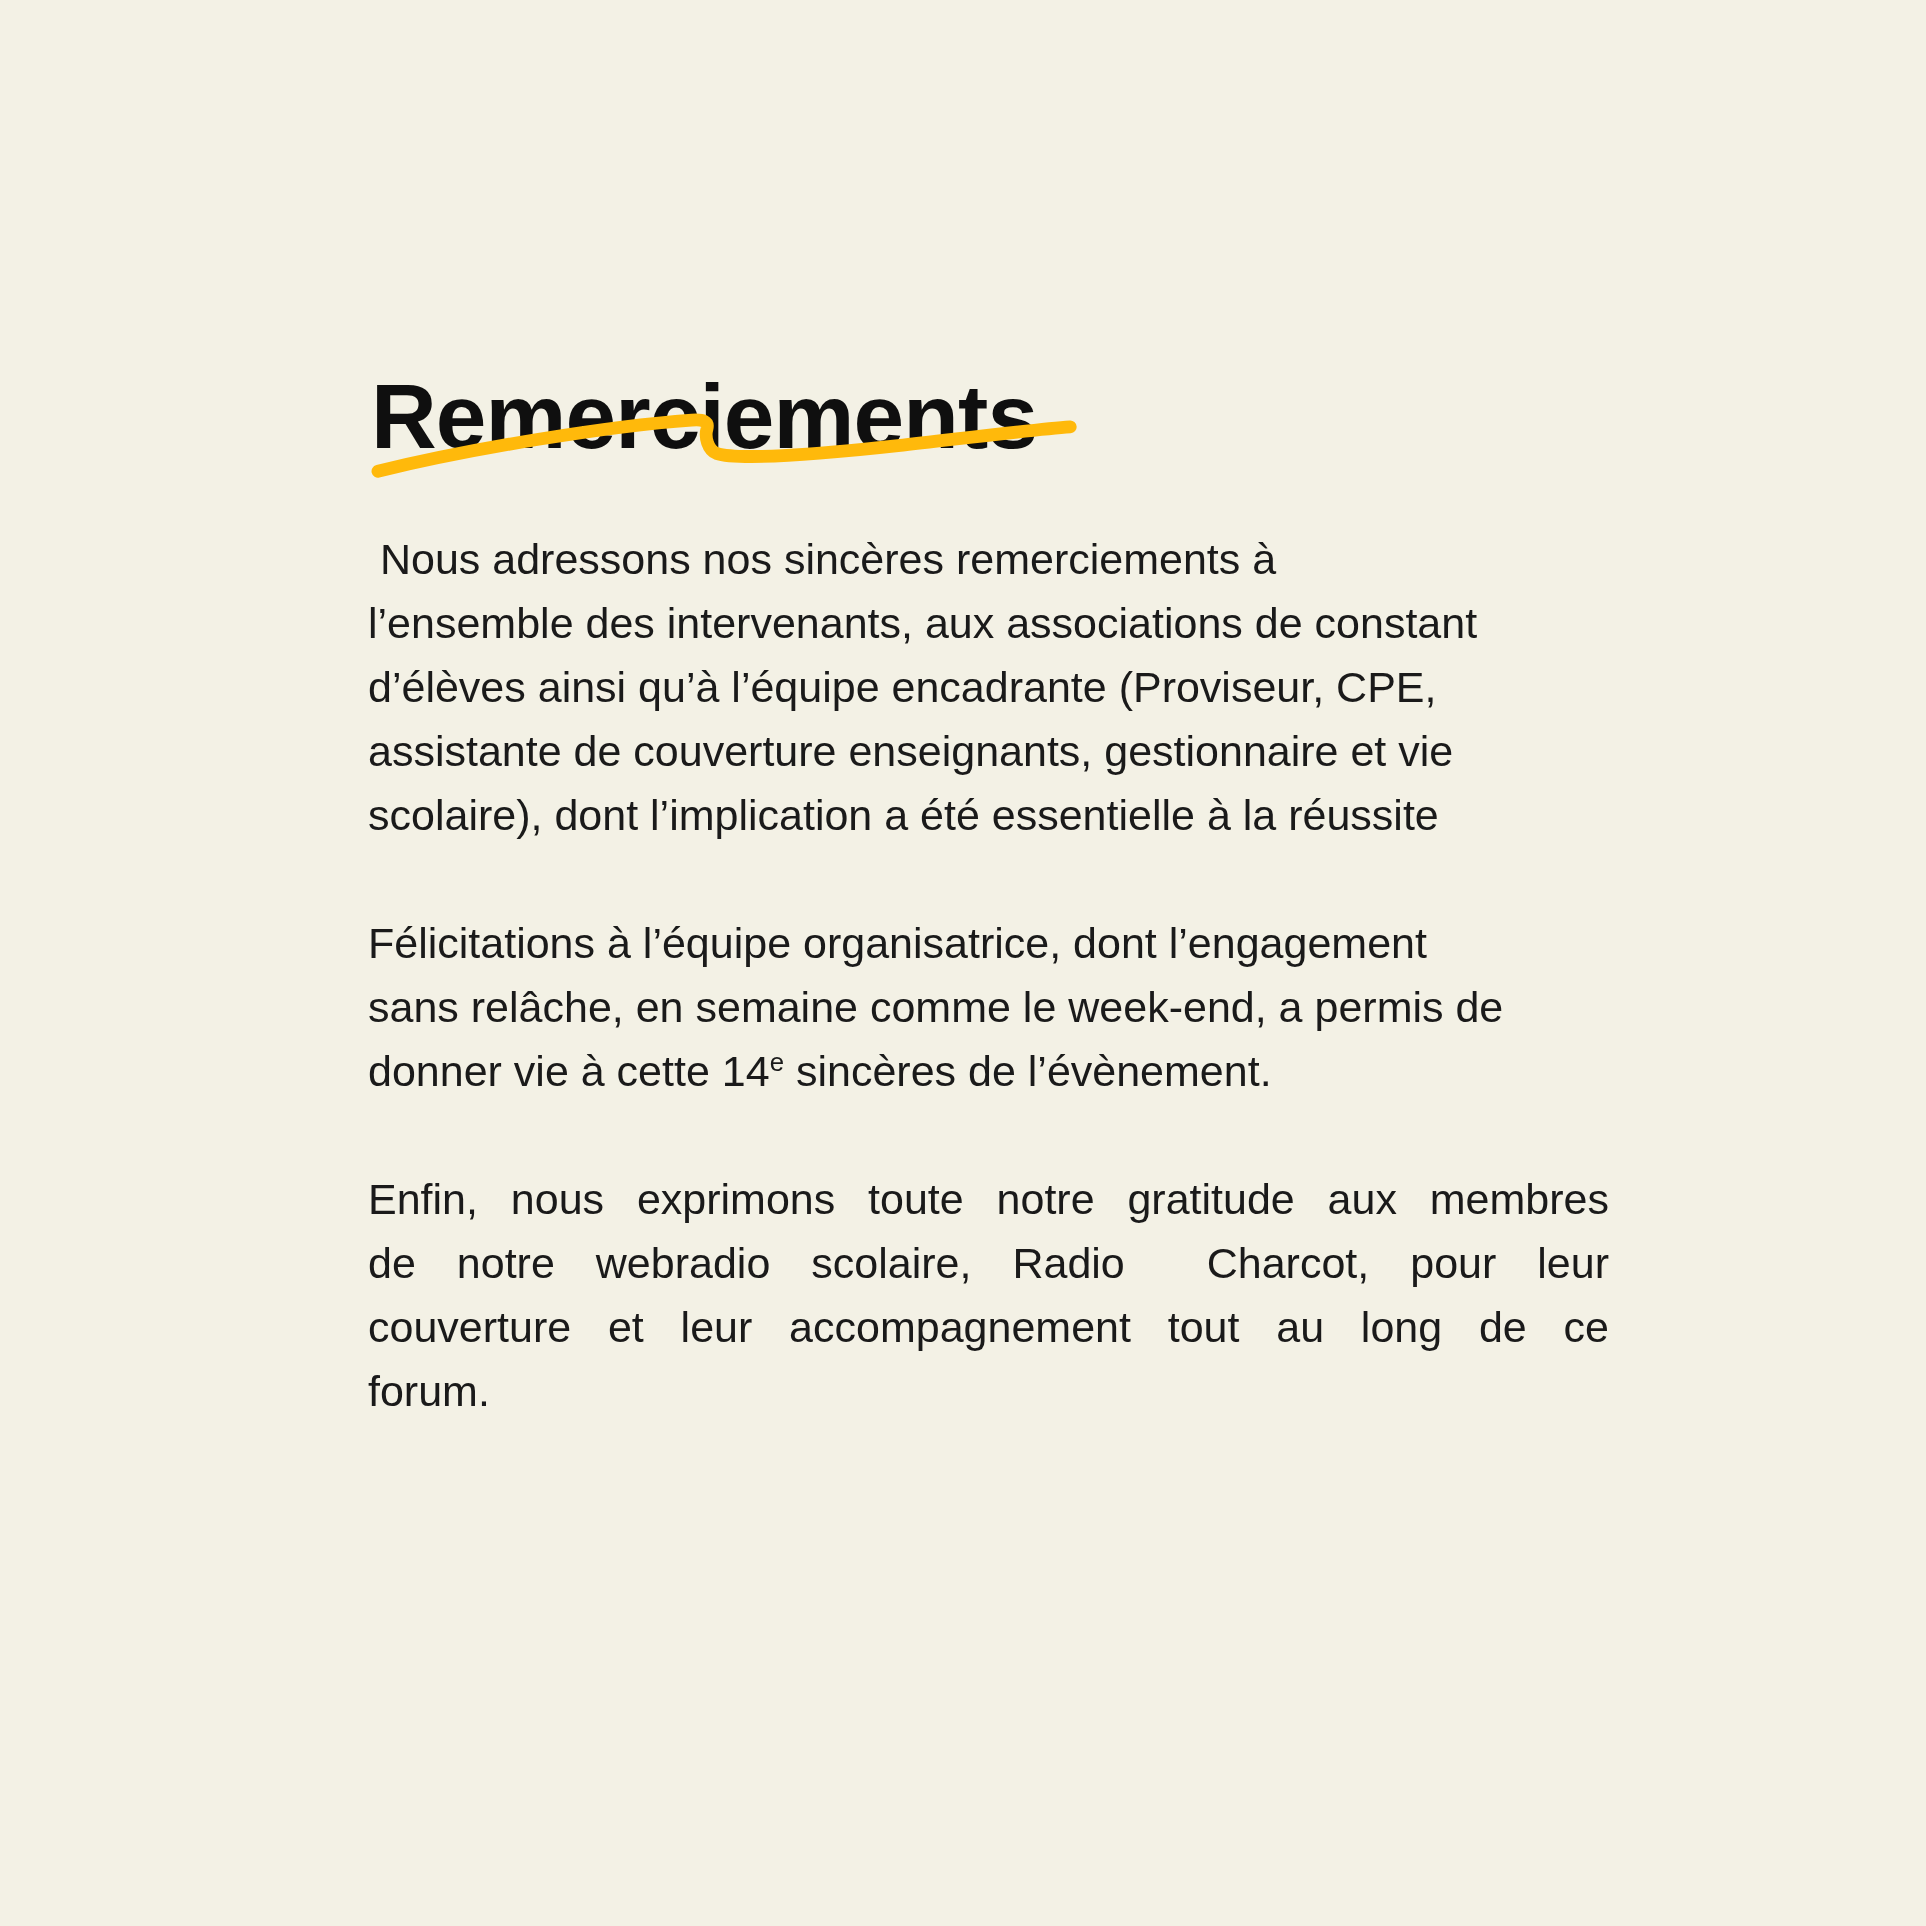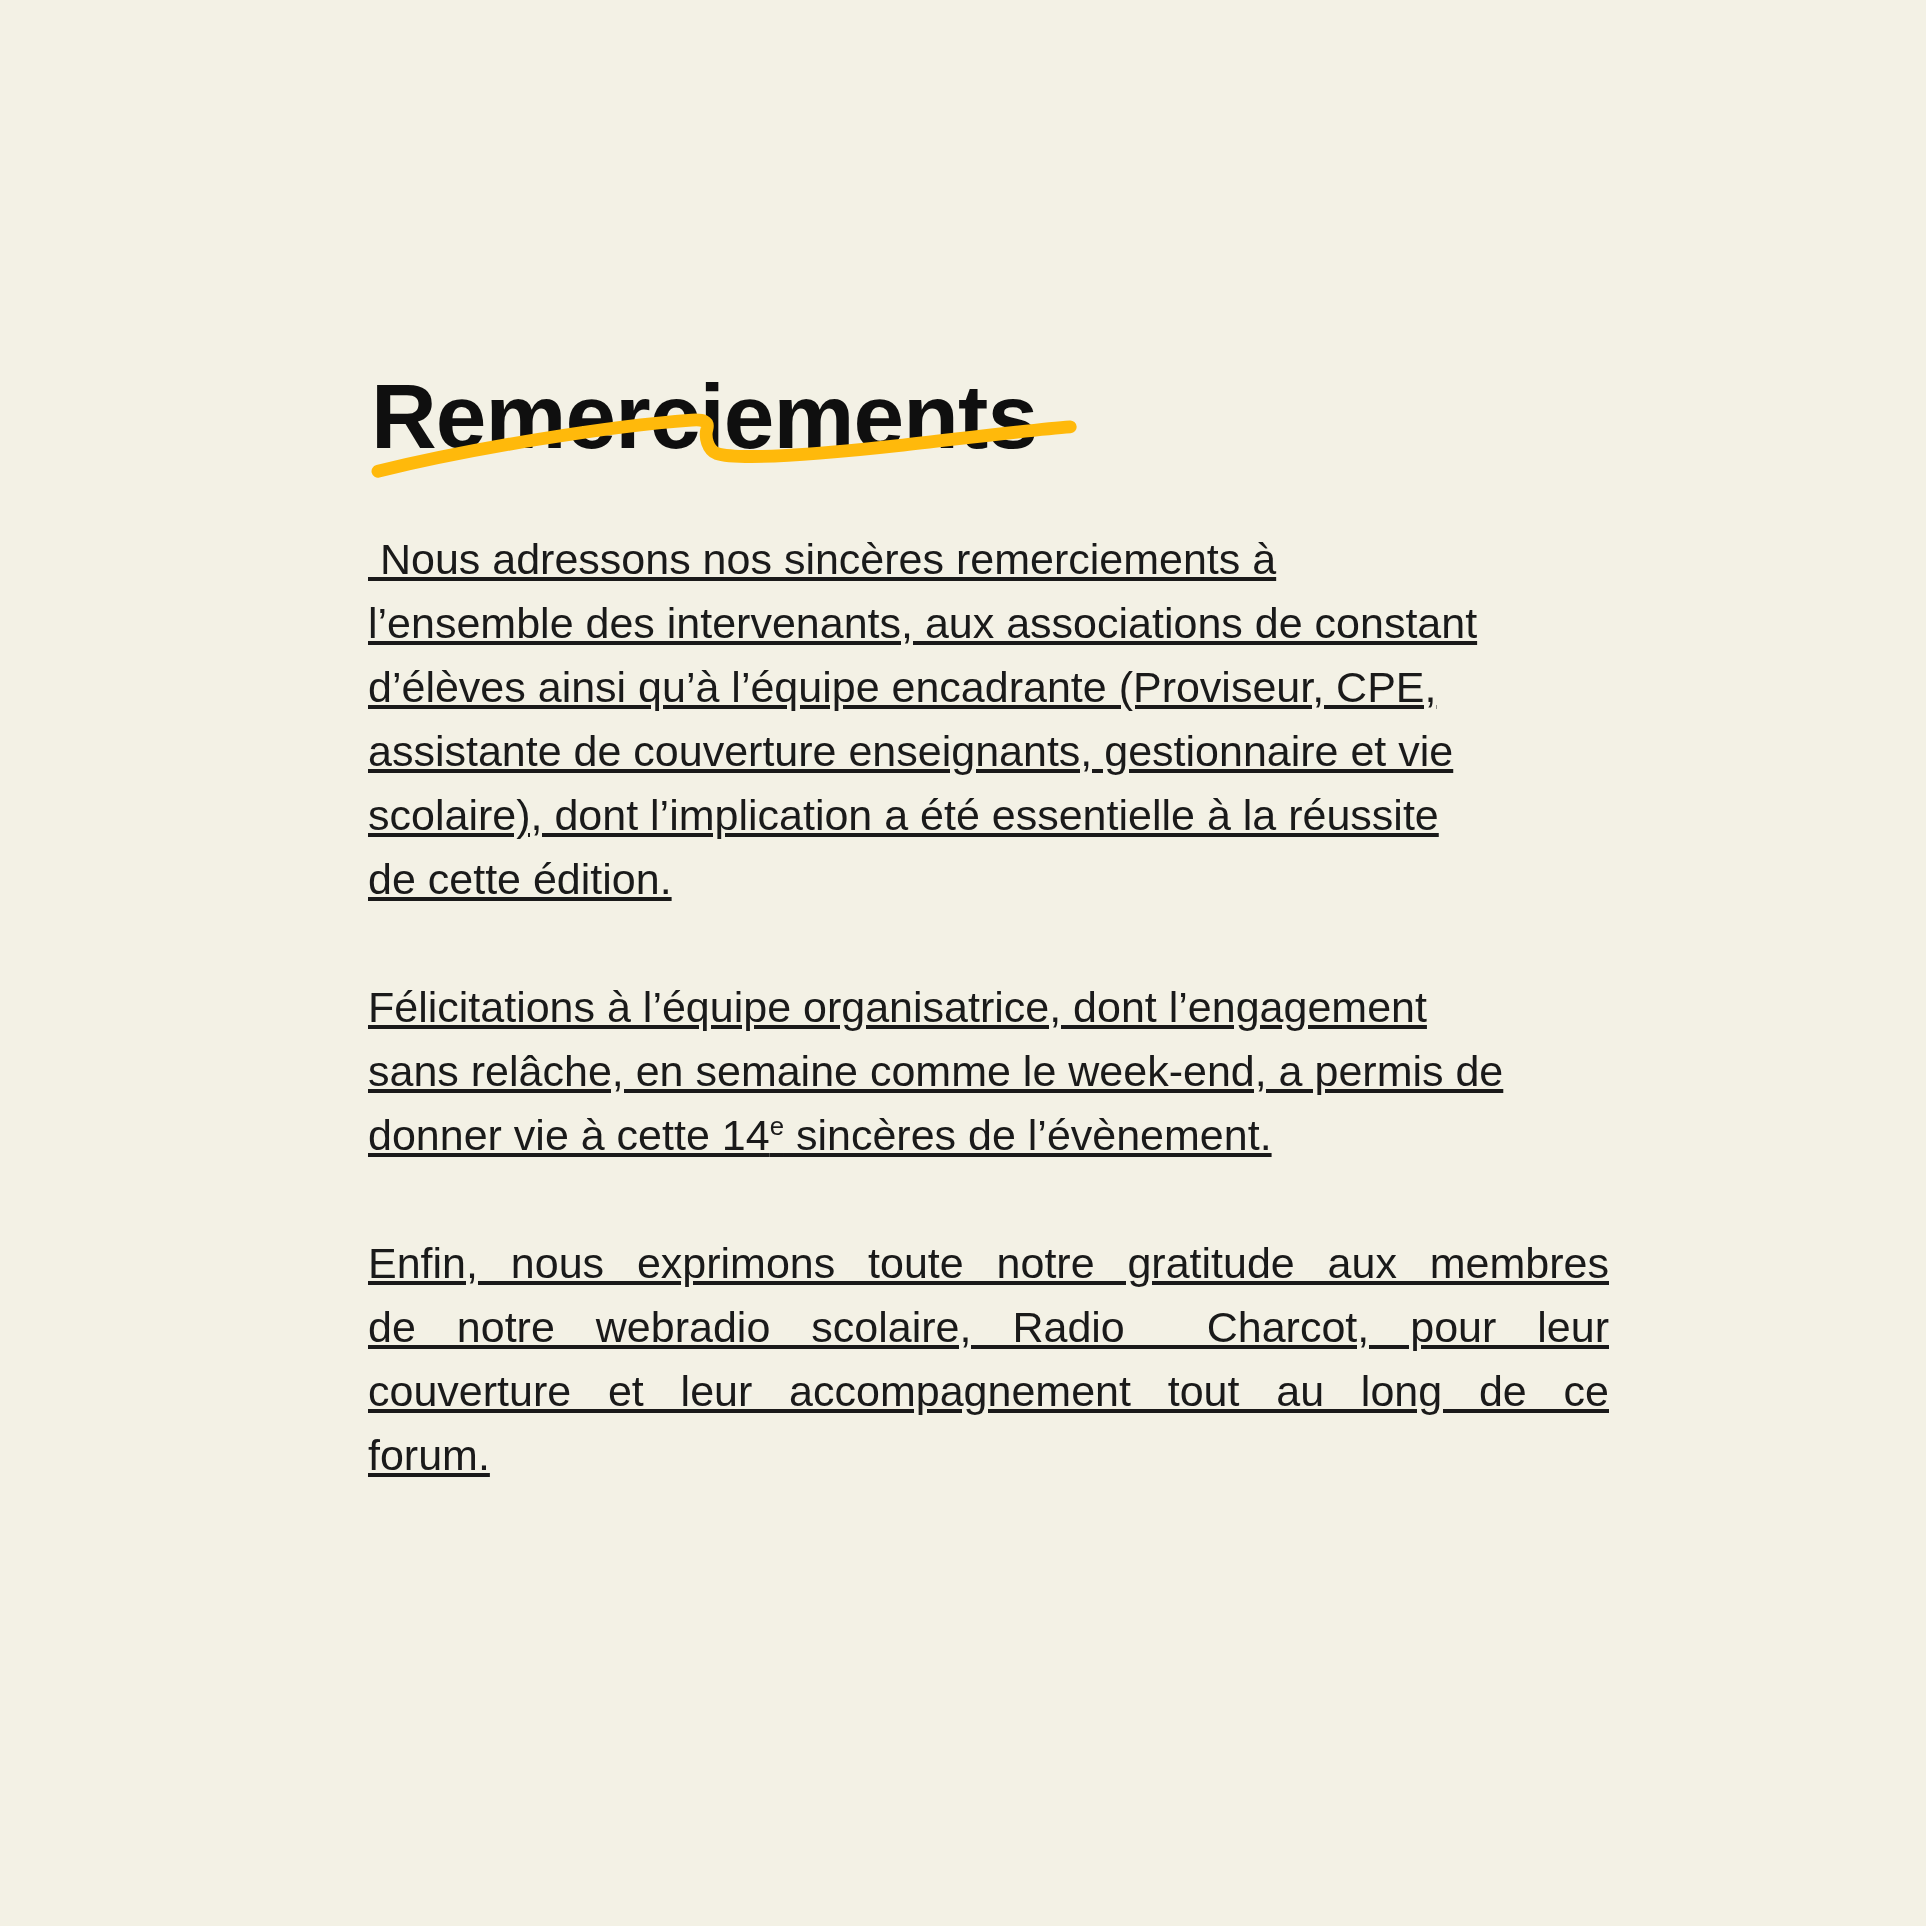--- a/index.html
+++ b/index.html
@@ -35,21 +35,20 @@
   .body-text {
     position: absolute;
     left: 368px;
     top: 527px;
     width: 1241px;
     color: #1A1A1A;
     font-size: 43px;
   }
   .paragraph {
     margin: 0 0 64px 0;
-    text-decoration: underline;
   }
   .line {
     height: 64px;
     line-height: 64px;
     white-space: pre;
   }
   .paragraph.justified .line {
     text-align: justify;
     text-align-last: justify;
     white-space: pre-wrap;
@@ -80,21 +79,20 @@
   </svg>
 
   <div class="body-text">
 
     <div class="paragraph">
       <div class="line">&nbsp;Nous adressons nos sincères remerciements à</div>
       <div class="line">l’ensemble des intervenants, aux associations de constant</div>
       <div class="line">d’élèves ainsi qu’à l’équipe encadrante (Proviseur, CPE,</div>
       <div class="line">assistante de couverture enseignants, gestionnaire et vie</div>
       <div class="line">scolaire), dont l’implication a été essentielle à la réussite</div>
-      <div class="line">de cette édition.</div>
     </div>
 
 
     <div class="paragraph">
       <div class="line">Félicitations à l’équipe organisatrice, dont l’engagement</div>
       <div class="line">sans relâche, en semaine comme le week-end, a permis de</div>
       <div class="line"><span>donner vie à cette 14</span><sup class="sup-e">e</sup><span> sincères de l’évènement.</span></div>
     </div>
 
     <div class="paragraph justified">

